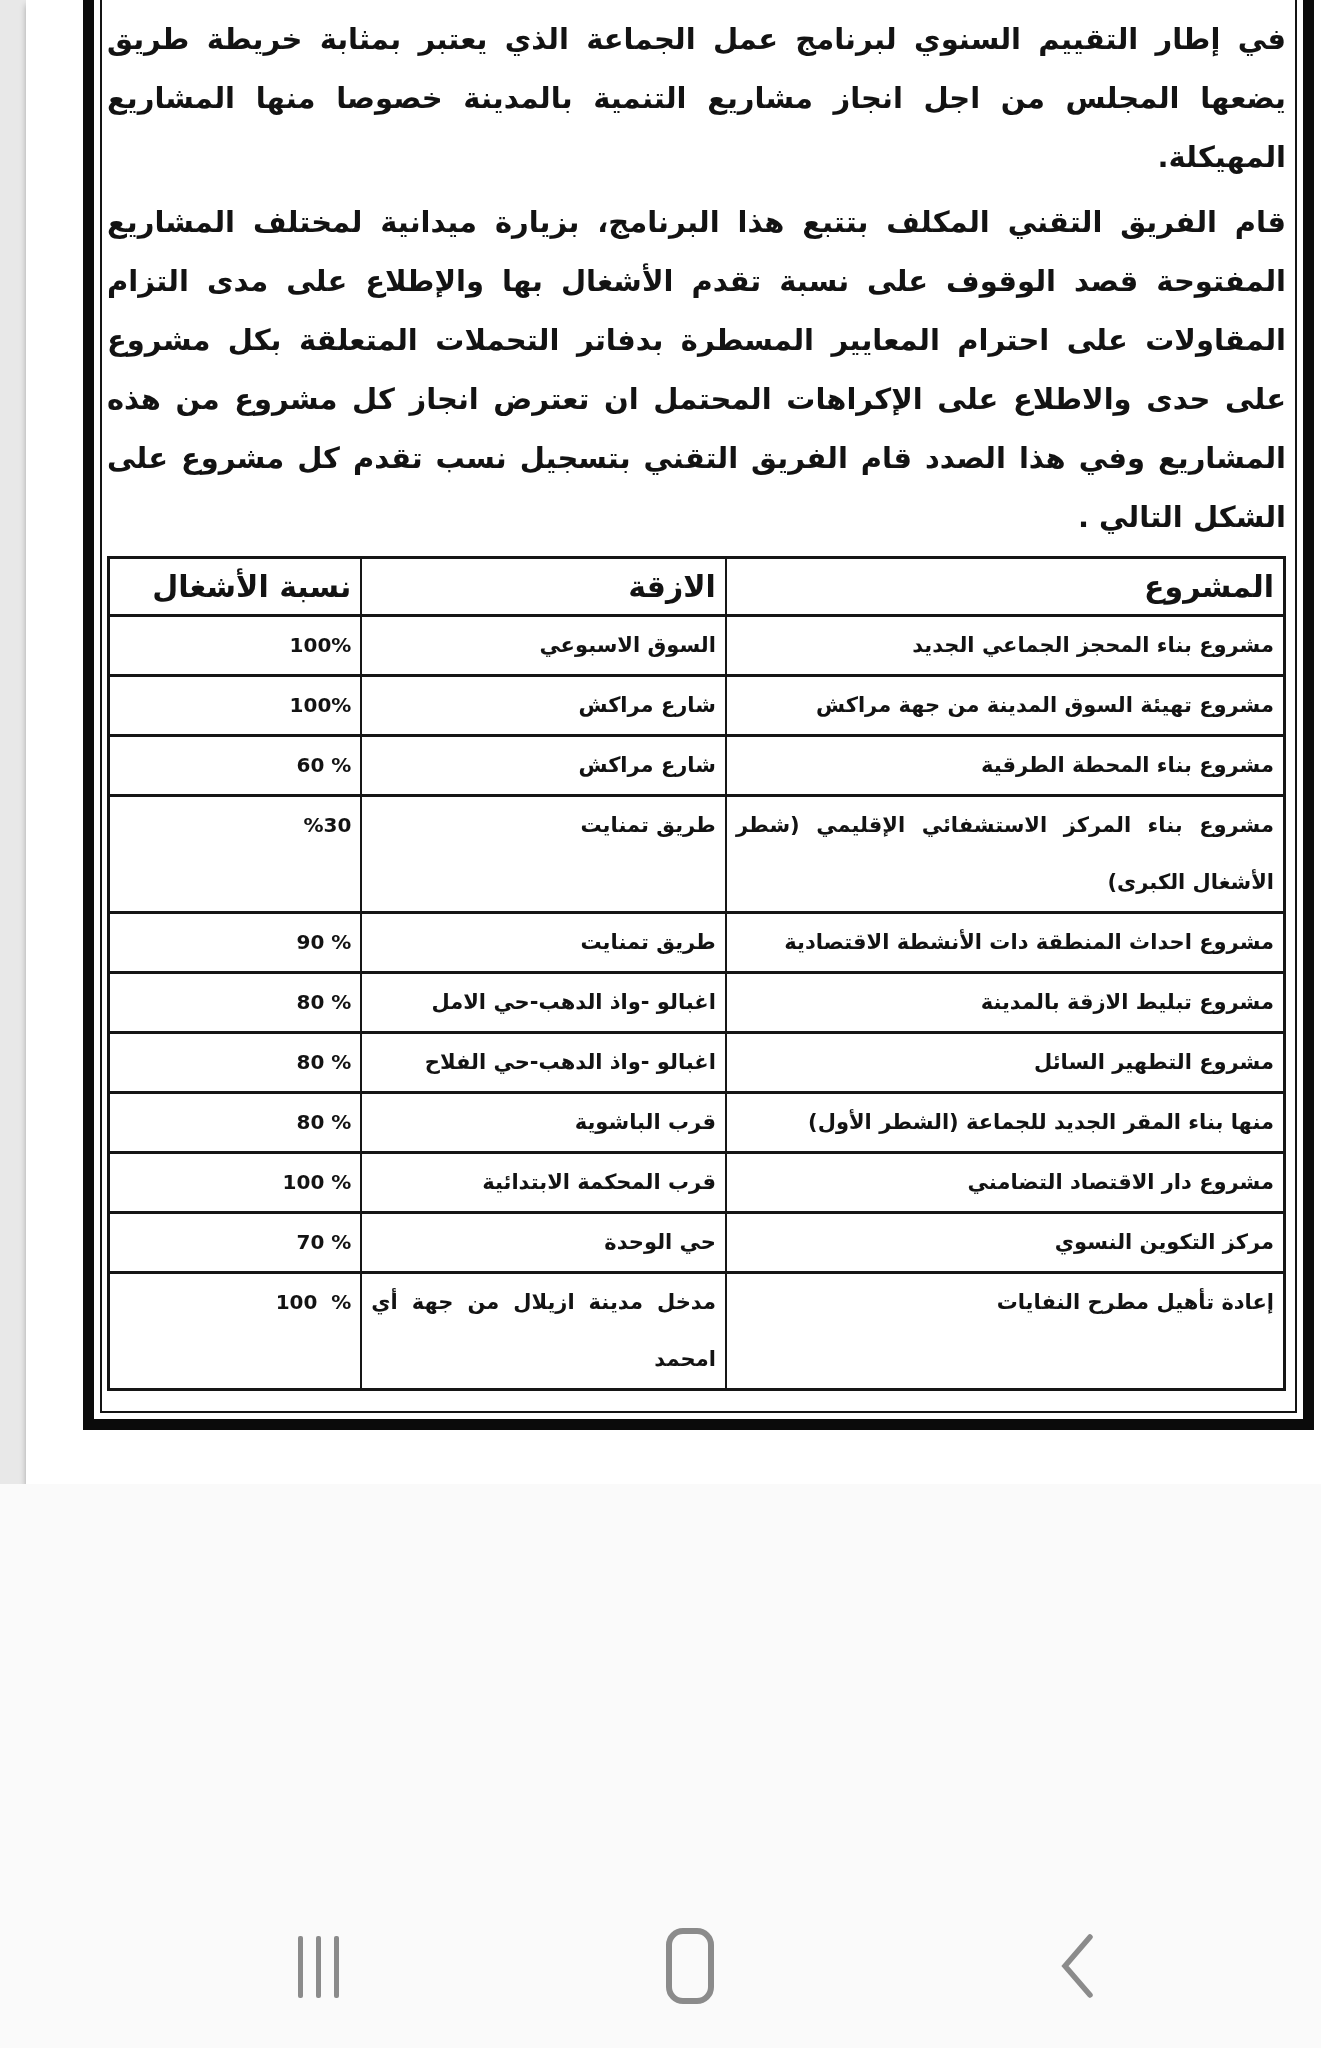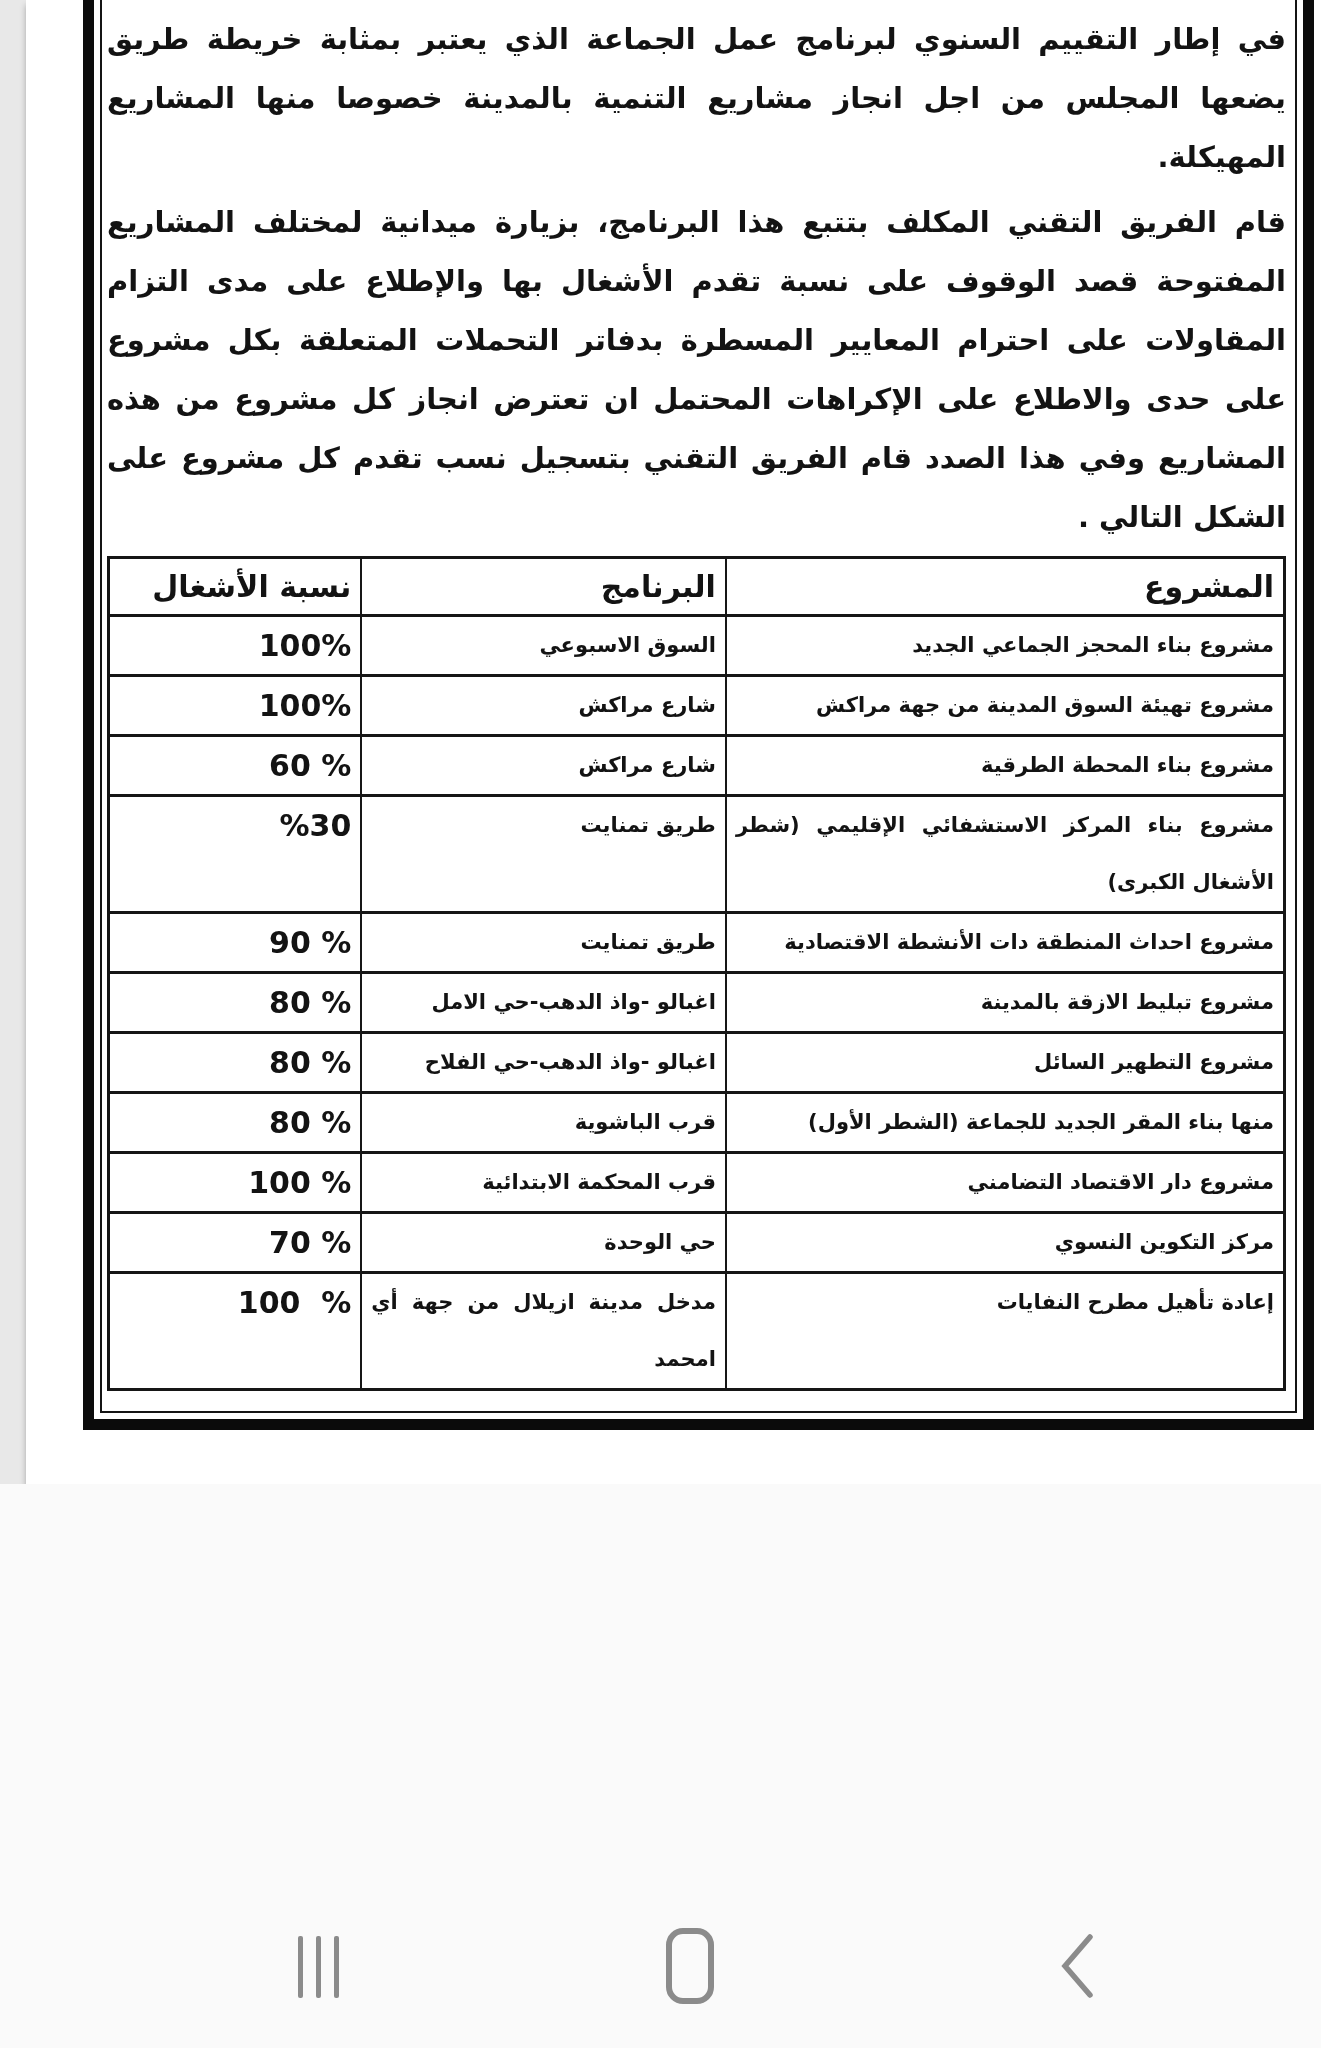--- a/index.html
+++ b/index.html
@@ -68,21 +68,21 @@
     height:58px;
     font-size:21px;
     line-height:57px;
     vertical-align:top;
     text-align:justify;
     text-align-last:right;
   }
   table.projects td.prog{
     direction:ltr;
     text-align:center;text-align-last:right;
-    font-size:30px;
+    font-size:20px;
     white-space:pre;
   }
   
   .below{
     position:absolute;left:0;right:0;top:1484px;bottom:0;
     background:#fafafa;
   }
   
   .nav-btn{position:absolute;}
   .recents{
@@ -117,21 +117,21 @@
 
       <table class="projects">
         <colgroup>
           <col class="c-proj">
             <col class="c-addr">
             <col class="c-prog">
         </colgroup>
         <thead>
           <tr>
             <th>المشروع</th>
-            <th>البرنامج</th>
+            <th>الازقة</th>
             <th>نسبة الأشغال</th>
           </tr>
         </thead>
         <tbody>
           <tr>
             <td>مشروع بناء المحجز الجماعي الجديد</td>
             <td>السوق الاسبوعي</td>
             <td class="prog">100%</td>
           </tr>
           <tr>

